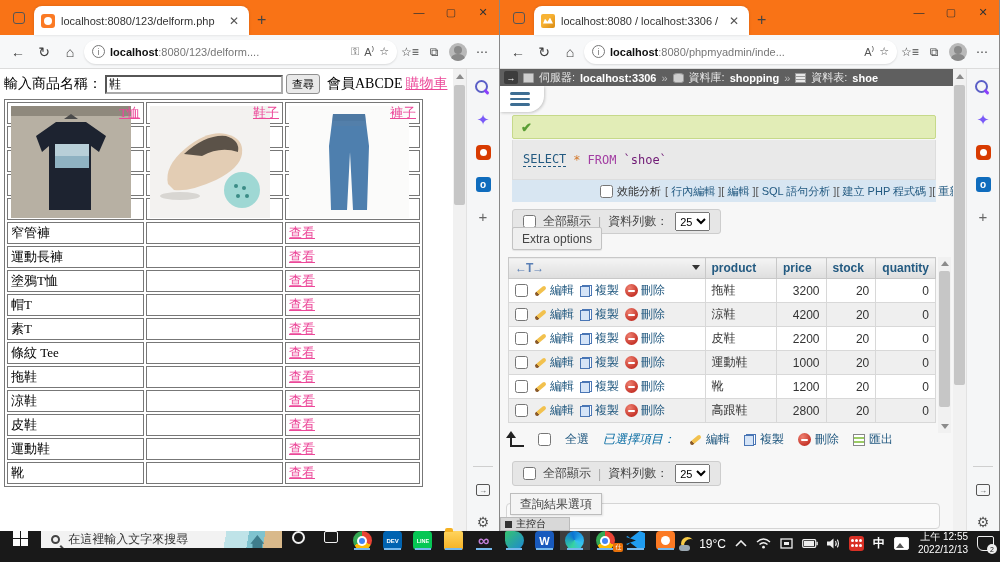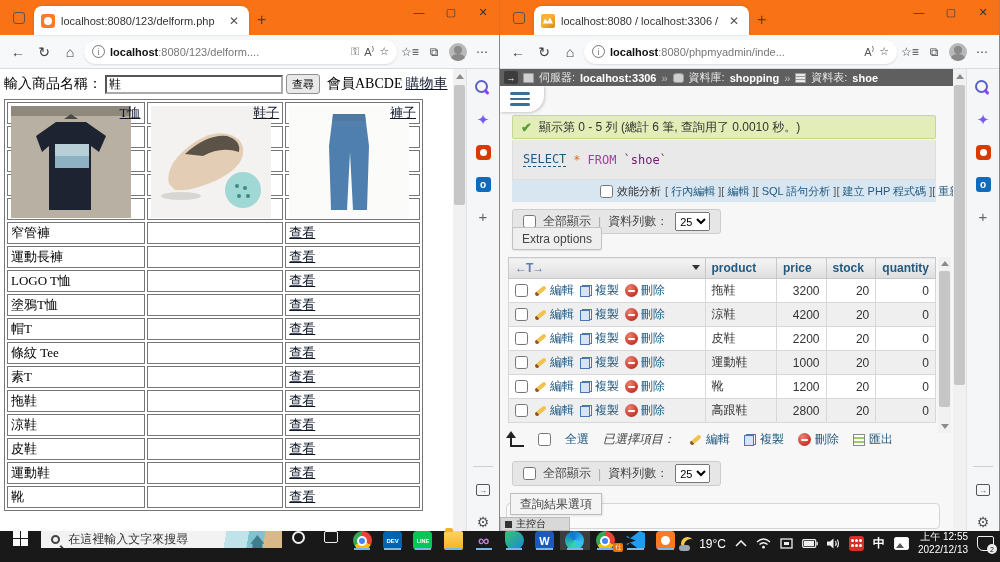--- a/index.html
+++ b/index.html
@@ -61,21 +61,21 @@
   .sb-div { width:20px; border-top:1px solid #cfcfcf; }
   .ic-panel { width:14px; height:12px; border:1.5px solid #555; border-radius:2px; color:#555; font-size:8px; display:flex; align-items:center; justify-content:center; }
   .ic-gear { color:#555; font-size:14px; }
 
   
   .shop-page { font-family:"Liberation Serif", serif; background:#fff; padding:5px 4px; font-size:14px; color:#000; }
   .search-row { display:flex; align-items:center; gap:3px; margin-bottom:5px; }
   .search-row input { width:178px; height:19px; border:2px inset #aaa; font-size:12px; padding:0 2px; }
   .search-row button { font-size:11px; height:20px; padding:0 5px; background:#e9e9e9; border:1px solid #8f8f8f; border-radius:3px; font-family:"Liberation Serif", serif; }
   .member { margin-left:4px; }
-  a.plain-link { color:#0f172a; text-decoration:underline; }
+  a.plain-link { color:#ec4899; text-decoration:underline; }
   table.shop { border-collapse:separate; border-spacing:2px; border:1px solid #777; width:419px; }
   table.shop td { border:1px solid #777; font-size:13px; padding:1px 3px; height:17px; vertical-align:bottom; }
   td.imgcell { height:118px; width:139px; padding:2px; position:relative; vertical-align:bottom; text-align:right; }
   td.imgcell svg { position:absolute; left:3px; top:3px; }
   td.imgcell a { position:relative; z-index:2; background:rgba(255,255,255,.0); font-size:13px;text-decoration:underline; }
 
   
   .pma { background:#f7f7f7; font-size:12px; color:#444; }
   .crumb { position:absolute; left:0; top:0; width:100%; height:17px; background:#5f5f5f; color:#e8e8e8; font-size:11px; display:flex; align-items:center; gap:5px; padding-left:4px; white-space:nowrap; overflow:hidden; }
   .crumb b { color:#fff; }
@@ -119,21 +119,21 @@
   .ic-copy::before { content:""; position:absolute; right:0; top:0; width:8px; height:9px; background:#fff; border:1px solid #4a76b5; }
   .ic-copy::after { content:""; position:absolute; left:0; bottom:0; width:8px; height:9px; background:#d5e4f7; border:1px solid #4a76b5; }
   .ic-del { width:13px; height:13px; border-radius:50%; background:radial-gradient(circle at 35% 30%, #ef8070, #c6352a 70%); position:relative; display:inline-block; }
   .ic-del::after { content:""; position:absolute; left:3px; top:5.5px; width:7px; height:2px; background:#fff; border-radius:1px; }
   .ic-export { width:12px; height:12px; border:1px solid #888; background:repeating-linear-gradient(0deg,#fff 0 2px,#9ccc65 2px 4px); display:inline-block; }
   .ic-uparrow { width:14px; height:14px; border-left:2px solid #222; border-bottom:2px solid #222; position:relative; display:inline-block; }
   .ic-uparrow::after { content:""; position:absolute; left:-6px; top:-2px; width:0; height:0; border-left:5px solid transparent; border-right:5px solid transparent; border-bottom:7px solid #222; }
 
   .withsel { position:absolute; left:10px; top:362px; width:430px; display:flex; align-items:center; gap:14px; font-size:12px; color:#444; }
   .withsel a { color:#235a81; text-decoration:none; display:inline-flex; align-items:center; gap:4px; }
-  .withsel .lbl { font-style:italic; color:#404040;font-family:Liberation Serif, serif; }
+  .withsel .lbl { font-style:italic; color:#0369a1;font-family:Liberation Serif, serif; }
   .withsel .check-all { color:#235a81; }
   .legendbox { position:absolute; left:10px; top:424px; height:22px; padding:0 9px; background:#f4f4f4; border:1px solid #bdbdbd; display:flex; align-items:center; font-size:12px; color:#444; box-shadow:1px 1px 2px rgba(0,0,0,.1); z-index:2; }
   .fieldset-line { position:absolute; left:6px; top:434px; width:434px; height:26px; border:1px solid #d5d5d5; border-radius:4px; background:#fafafa; }
   .consolebar { position:absolute; left:0; top:448px; width:70px; height:14px; background:#d8d8d8; border:1px solid #bbb; display:flex; align-items:center; gap:4px; font-size:10px; color:#222; padding-left:4px; }
   .consolebar i { width:7px; height:7px; background:#333; display:inline-block; }
 
   .grid-scroll { position:absolute; left:438px; top:188px; width:13px; height:176px; background:#f1f1f1; }
   .grid-scroll .thumb { position:absolute; left:1px; top:14px; width:11px; height:136px; background:#c6c6c6; border-radius:2px; }
   .grid-scroll .arr { position:absolute; left:3px; width:0; height:0; border-left:4px solid transparent; border-right:4px solid transparent; }
 
@@ -306,46 +306,41 @@
     <td style="width:141px;"></td>
     <td style="width:129px;"><a class="plain-link" href="#">查看</a></td>
   </tr>
 
   <tr>
     <td style="width:141px;"><span>運動長褲</span></td>
     <td style="width:141px;"></td>
     <td style="width:129px;"><a class="plain-link" href="#">查看</a></td>
   </tr>
 
-  <tr>
-    <td style="width:141px;"><span>LOGO T恤</span></td>
-    <td style="width:141px;"></td>
-    <td style="width:129px;"><a class="plain-link" href="#">查看</a></td>
-  </tr>
 
   <tr>
     <td style="width:141px;"><span>塗鴉T恤</span></td>
     <td style="width:141px;"></td>
     <td style="width:129px;"><a class="plain-link" href="#">查看</a></td>
   </tr>
 
   <tr>
     <td style="width:141px;"><span>帽T</span></td>
     <td style="width:141px;"></td>
     <td style="width:129px;"><a class="plain-link" href="#">查看</a></td>
   </tr>
 
   <tr>
+    <td style="width:141px;"><span>素T</span></td>
+    <td style="width:141px;"></td>
+    <td style="width:129px;"><a class="plain-link" href="#">查看</a></td>
+  </tr>
+
+  <tr>
     <td style="width:141px;"><span>條紋 Tee</span></td>
-    <td style="width:141px;"></td>
-    <td style="width:129px;"><a class="plain-link" href="#">查看</a></td>
-  </tr>
-
-  <tr>
-    <td style="width:141px;"><span>素T</span></td>
     <td style="width:141px;"></td>
     <td style="width:129px;"><a class="plain-link" href="#">查看</a></td>
   </tr>
 
   <tr>
     <td style="width:141px;"><span>拖鞋</span></td>
     <td style="width:141px;"></td>
     <td style="width:129px;"><a class="plain-link" href="#">查看</a></td>
   </tr>
 
@@ -450,21 +445,20 @@
           <b>shoe</b>
         </div>
         <div class="hamburger">
               <i></i>
               <i></i>
               <i></i>
             </div>
 
         <div class="success">
           <span class="check">✔</span>
-          <span>顯示第 0 - 5 列 (總計 6 筆, 查詢用了 0.0010 秒。)</span>
         </div>
 
         <div class="sqlbox">
           <a href="#" class="kw-select" style="text-decoration:none;">SELECT</a>
           <span class="kw-star">*</span>
           <span class="kw-from">FROM</span>
           <span class="kw-tbl">`shoe`</span>
         </div>
 
         <div class="profiling">

